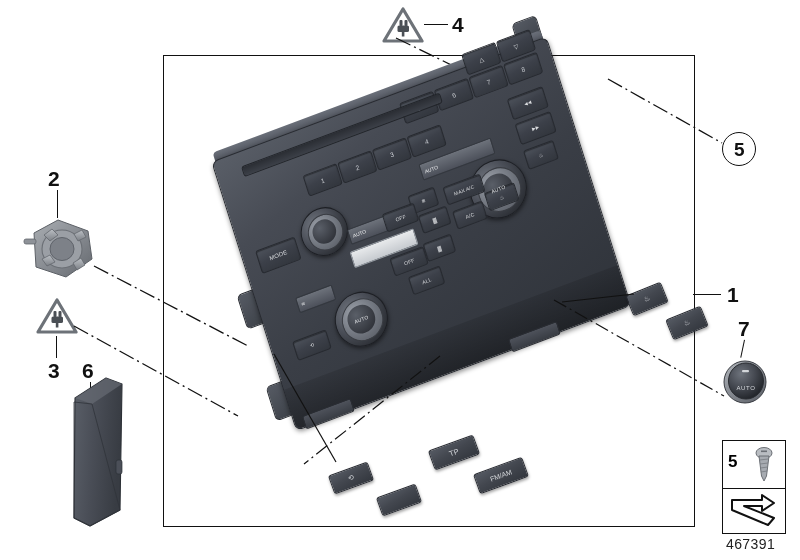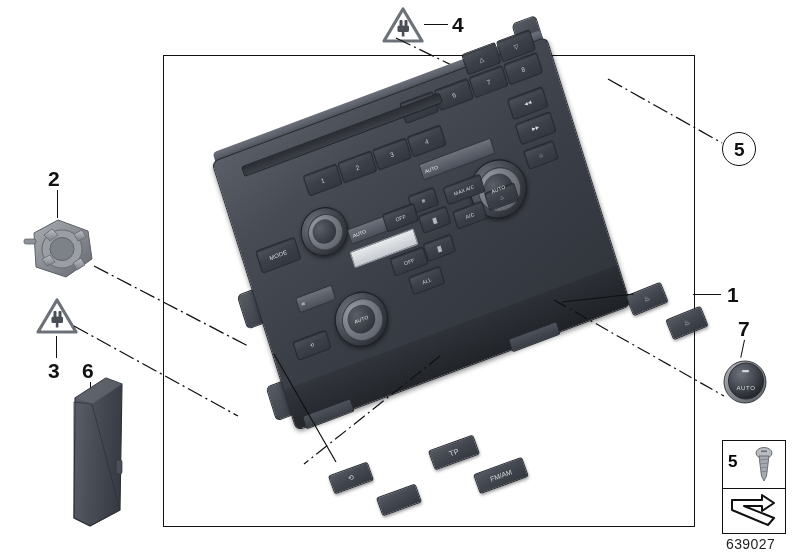--- a/index.html
+++ b/index.html
@@ -400,15 +400,15 @@
         </g>
       </svg>
     </div>
     <div class="bot">
       <svg style="position:absolute;left:5px;top:5px;" width="52" height="33" viewBox="0 0 52 33">
         <path d="M4 6 L34 6 L34 1 L46 9 L34 17 L34 12 L16 12 L46 24 L40 31 L4 16 Z" fill="#ffffff" stroke="#111" stroke-width="2" stroke-linejoin="round"></path>
       </svg>
     </div>
   </div>
 
-  <div class="abs" id="partno">639027</div>
+  <div class="abs" id="partno">467391</div>
 
 </div>
 
 </body></html>

